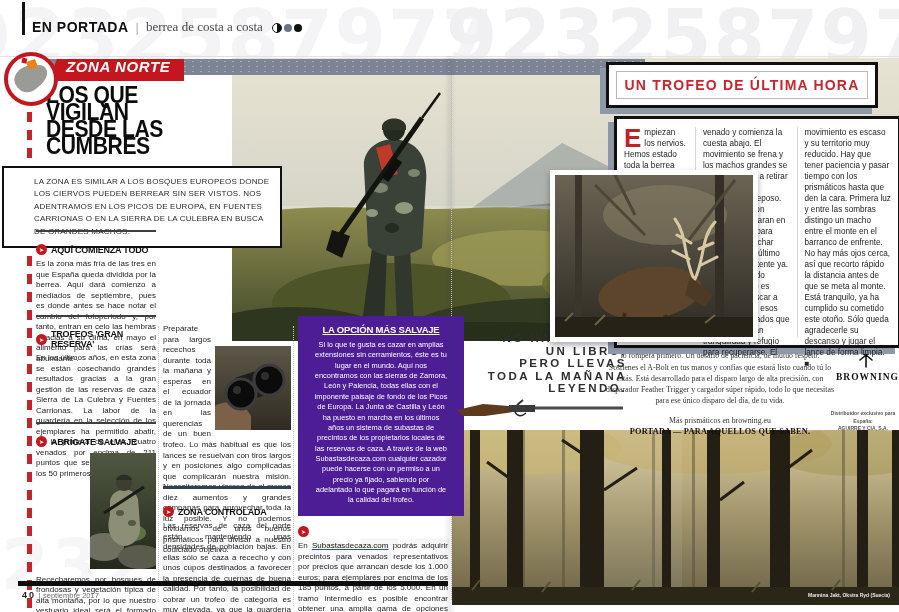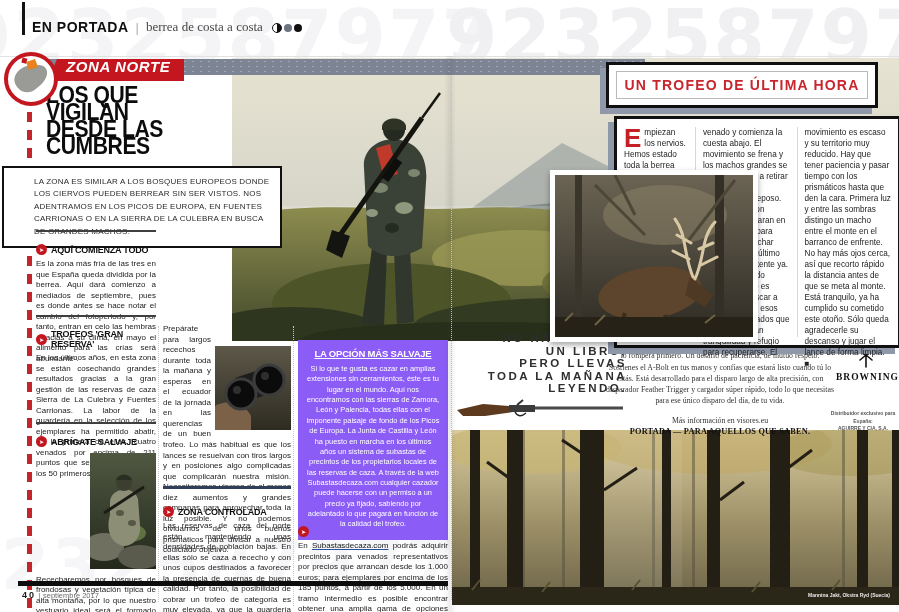--- a/index.html
+++ b/index.html
@@ -43,21 +43,21 @@
   .sec-rule{height:2px;background:#3f3f3f;margin-bottom:5px;}
   .sec-head{display:flex;align-items:center;gap:4px;margin-bottom:4px;margin-top:12px;}
   .sec-ico{display:inline-flex;align-items:center;justify-content:center;width:11px;height:11px;
     border-radius:50%;background:#c4161f;color:#fff;font-size:6px;flex:0 0 11px;}
   .sec-title{font-weight:bold;font-size:9px;letter-spacing:-.2px;color:#101010;}
   .sec-body{margin:0;font-size:8px;line-height:1.32;text-align:justify;color:#222;}
   .float-photo{float:right;margin:2px 0 2px 4px;}
   .divB{position:absolute;left:163px;top:486px;width:128px;height:3px;background:#2f3f58;z-index:2;}
   .col-sep{position:absolute;border-left:1px dotted #c9c9c9;z-index:1;}
   
-  .redbox{left:298px;top:340px;width:134px;background:#8b5cf6;color:#fff;z-index:2;padding:8px 8px 10px;}
+  .redbox{left:298px;top:316px;width:134px;background:#4c1d95;color:#fff;z-index:2;padding:8px 16px 10px;}
   .redbox-title{text-align:center;font-weight:bold;font-size:9.5px;letter-spacing:-.2px;
     text-decoration:underline;margin-bottom:5px;}
   .redbox-body{margin:0;font-size:7.4px;line-height:1.4;text-align:center;}
   .link{color:#111;text-decoration:underline;text-decoration-color:#2a4ea0;}
   
   .black-bar-left{left:18px;top:581px;width:430px;height:5px;background:#0d0d0d;z-index:2;}
   .page-footer{left:22px;top:590px;z-index:2;font-size:9px;}
   .pf-num{font-weight:bold;letter-spacing:2px;}
   .pf-issue{color:#6b6b6b;font-size:7.5px;}
   
@@ -339,21 +339,21 @@
       <rect x="54" y="9" width="26" height="7" fill="#3b3b3b"></rect>
       <rect x="80" y="10.5" width="88" height="3" fill="#4a4a4a"></rect>
       <path d="M60 16 q4 7 11 1" stroke="#222" stroke-width="1.5" fill="none"></path>
       <path d="M62 9 L68 4" stroke="#333" stroke-width="2"></path>
     </svg>
   </div>
 
   <div class="abs ad-text">
     <div class="ad-lead">NO SE TRATA SÓLO DE ESPERAR.</div>
     <p class="ad-body">Se trata de leer el bosque, escuchar el silencio. Se trata de esperar quién lo romperá primero. Un desafío de paciencia, de mutuo respeto. Sostienes el A-Bolt en tus manos y confías que estará listo cuando tú lo estás. Está desarrollado para el disparo largo de alta precisión, con disparador Feather Trigger y cargador súper rápido, todo lo que necesitas para ese único disparo del día, de tu vida.</p>
-    <div class="ad-info">Más información en visores.eu</div>
+    <div class="ad-info">Más prismáticos en browning.eu</div>
     <div class="ad-tagline">PORTADA — PARA AQUELLOS QUE SABEN.</div>
   </div>
 
   <div class="abs logo-block">
     <span>
       <svg width="24" height="30" viewBox="0 0 24 30">
         <path d="M12 29 L12 17 M12 17 C7 15 3 10 4 4 M12 17 C17 15 21 10 20 4 M12 17 L6 22 M12 17 L18 22 M7 9 L3 7 M17 9 L21 7 M9 6 L7 2 M15 6 L17 2" stroke="#111" stroke-width="1.6" fill="none" stroke-linecap="round"></path>
       </svg>
     </span>
     <div class="brand">BROWNING.</div>

